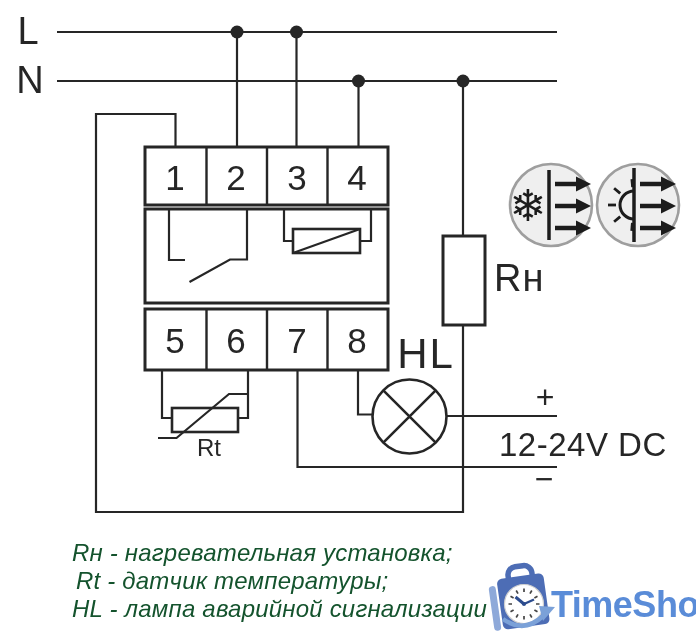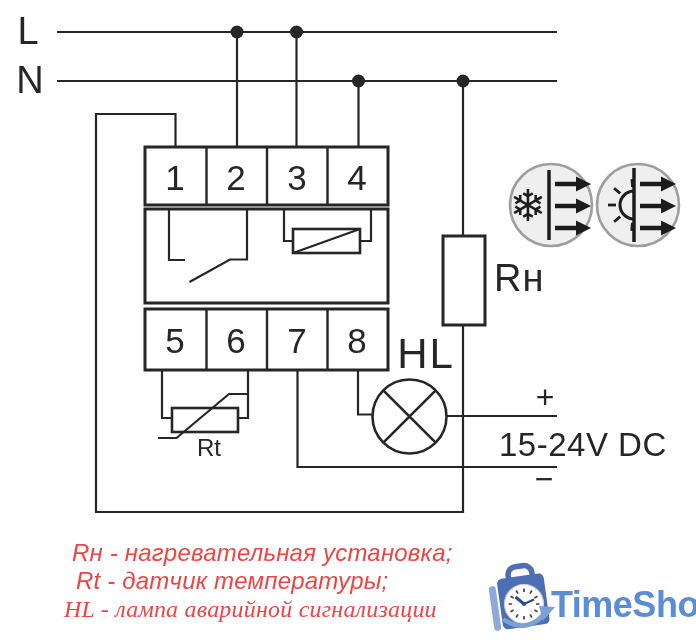--- a/index.html
+++ b/index.html
@@ -11,21 +11,21 @@
   .lbl{position:absolute;white-space:nowrap;color:#262626;font-weight:300;line-height:1;}
   .ctr{transform:translate(-50%,-50%);}
   .lab-LN{font-size:38px;}
   .term{font-size:35px;}
   .rh-label{font-size:38px;letter-spacing:1px;}
   .hl-label{font-size:42px;letter-spacing:2px;}
   .rt-label{font-size:24px;}
   .plus-label,.minus-label{font-size:32px;}
   .supply-label{font-size:33px;letter-spacing:0.5px;}
   .snowflake{font-family:"DejaVu Sans",sans-serif;font-size:44px;color:#1c1c1c;}
-  .legend-line{font-size:24px;font-style:italic;color:#ef4444;letter-spacing:0.2px;}
+  .legend-line{font-size:24px;font-style:italic;color:#14532d;letter-spacing:0.2px;}
   .brand-text{font-size:36px;font-weight:bold;color:#5a8cd8;letter-spacing:-0.5px;}
 </style>
 </head>
 <body>
 
 <div id="canvas">
 
   <svg id="schematic" width="696" height="640" viewBox="0 0 696 640">
 
     <g stroke="#262626" stroke-width="2.2" fill="none">
@@ -140,28 +140,28 @@
   <span class="lbl term ctr" style="left:357px;top:177px;">4</span>
   <span class="lbl term ctr" style="left:175px;top:340px;">5</span>
   <span class="lbl term ctr" style="left:236px;top:340px;">6</span>
   <span class="lbl term ctr" style="left:297px;top:340px;">7</span>
   <span class="lbl term ctr" style="left:357px;top:340px;">8</span>
 
   <span class="lbl hl-label ctr" style="left:426px;top:354px;">HL</span>
   <span class="lbl rh-label" style="left:494px;top:259px;">Rн</span>
   <span class="lbl rt-label ctr" style="left:209px;top:448px;">Rt</span>
   <span class="lbl plus-label ctr" style="left:545px;top:397px;">+</span>
-  <span class="lbl supply-label" style="left:499px;top:428px;">15-24V DC</span>
+  <span class="lbl supply-label" style="left:499px;top:428px;">12-24V DC</span>
   <span class="lbl minus-label ctr" style="left:544px;top:479px;">−</span>
 
   <span class="lbl snowflake ctr" style="left:528px;top:206px;">❄</span>
 
   <div class="lbl legend-line" style="left:72px;top:541px;">Rн - нагревательная установка;</div>
   <div class="lbl legend-line" style="left:76px;top:569px;">Rt - датчик температуры;</div>
-  <div class="lbl legend-line" style="left:64px;top:597px;font-family:Liberation Serif, serif;">HL - лампа аварийной сигнализации</div>
+  <div class="lbl legend-line" style="left:72px;top:597px;">HL - лампа аварийной сигнализации</div>
 
   <div style="position:absolute;left:488px;top:558px;width:210px;height:82px;">
     <svg width="84" height="82" viewBox="0 0 84 82" style="position:absolute;left:0;top:0;">
       <g transform="rotate(-8 35 45)">
         <rect x="3" y="24" width="7" height="45" rx="3.5" fill="#8ea9d9"></rect>
         <path d="M24,22 v-6 a8,8 0 0 1 8,-8 h8 a8,8 0 0 1 8,8 v6" stroke="#4d6db5" stroke-width="5.5" fill="none"></path>
         <rect x="12" y="18" width="47" height="51" rx="5" fill="#4d6db5"></rect>
       </g>
       <circle cx="36" cy="46" r="19.5" fill="#ffffff" stroke="#cfcfcf" stroke-width="1.2"></circle>
       <g stroke="#444444" stroke-width="1.7">

